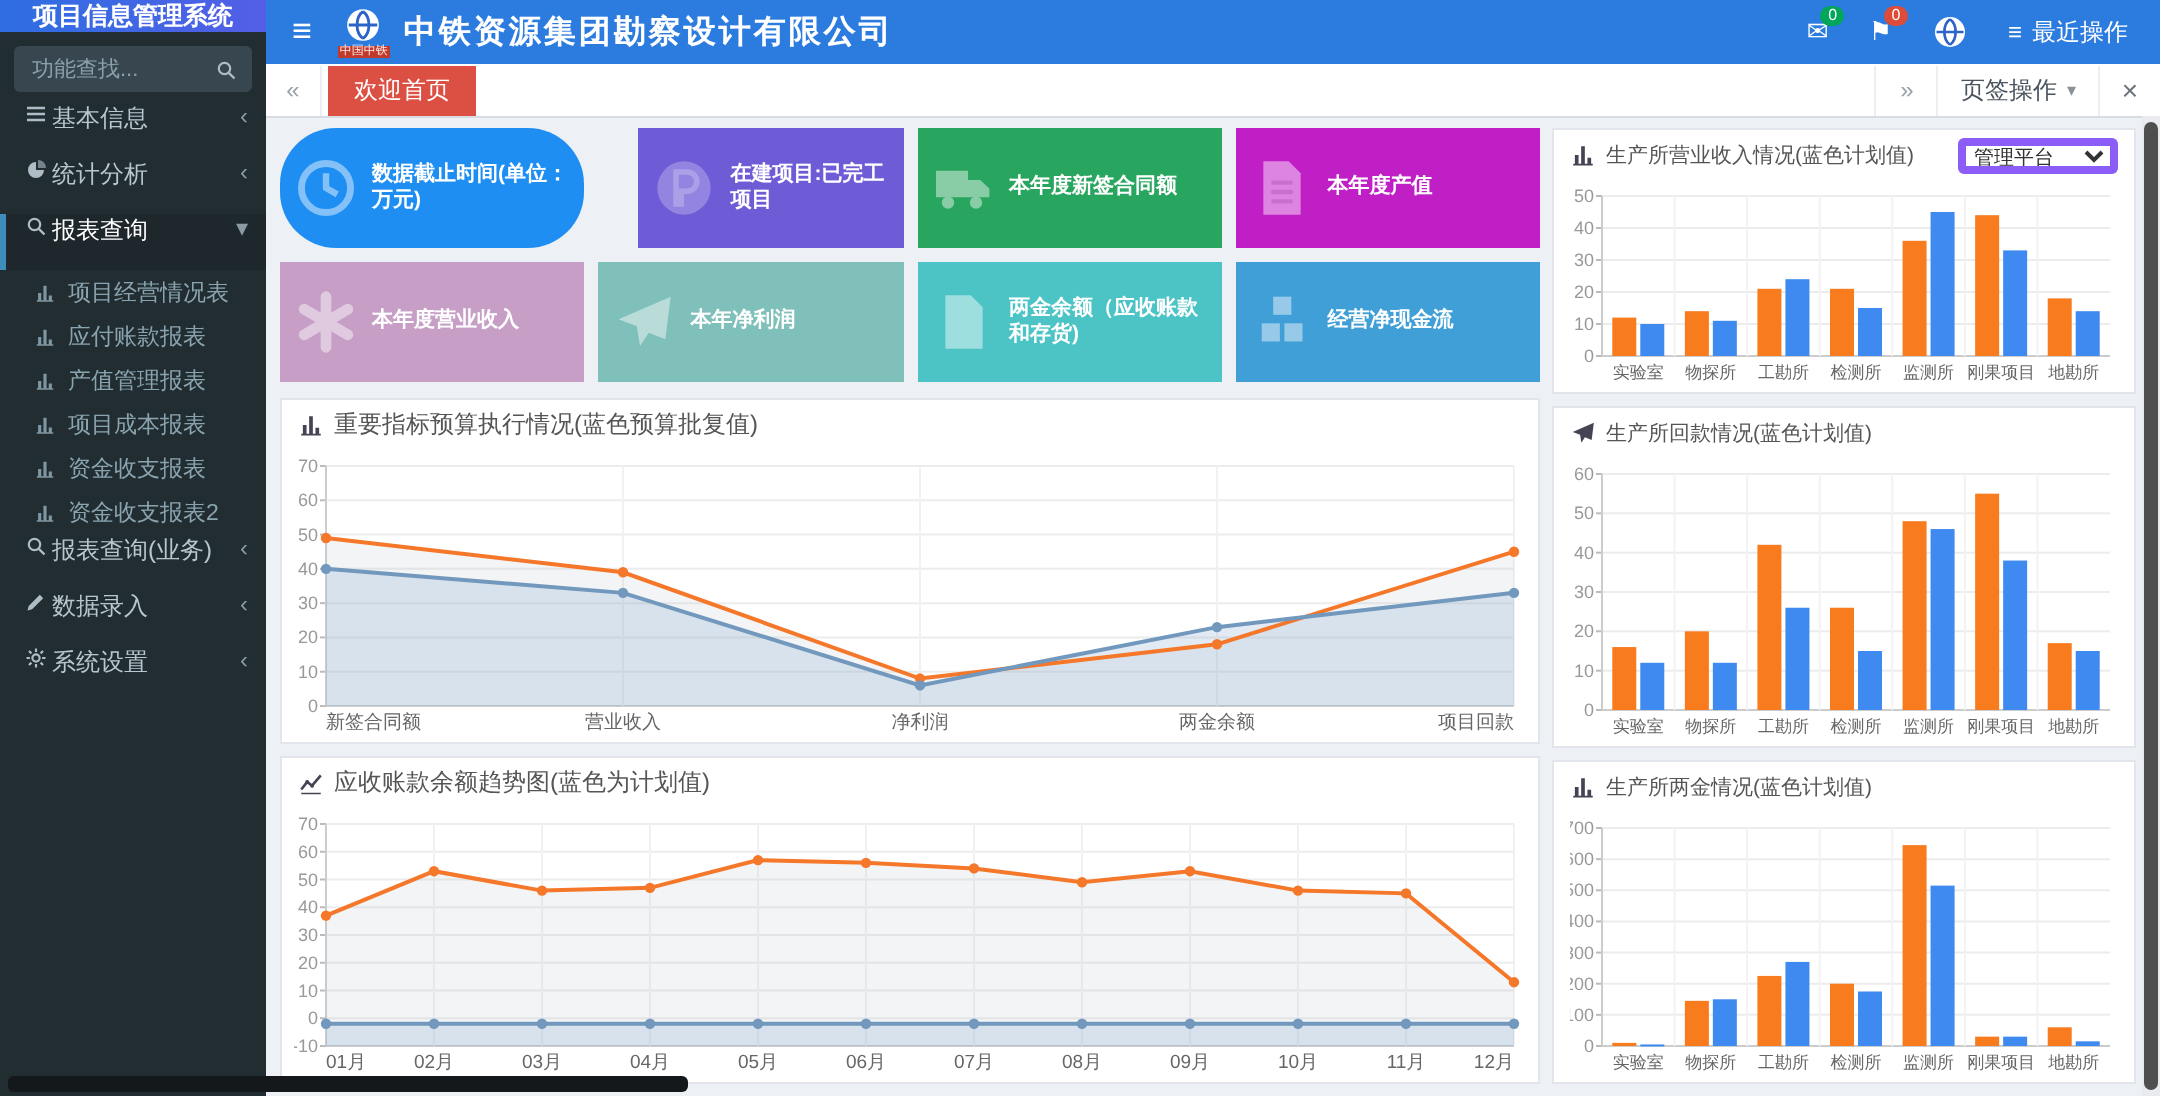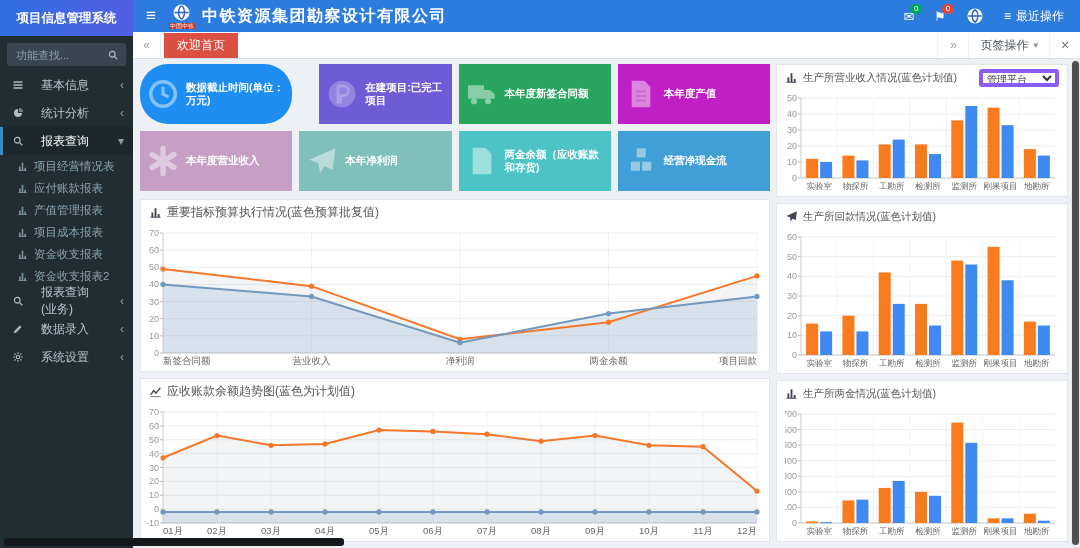--- a/index.html
+++ b/index.html
@@ -1,29 +1,29 @@
 <!DOCTYPE html>
 <html><head>
 <meta charset="utf-8">
 <style>
   html,body{margin:0;padding:0;}
   body{width:1080px;height:548px;position:relative;overflow:hidden;
        background:#edf0f4;font-family:"Liberation Sans","DejaVu Sans",sans-serif;
        -webkit-font-smoothing:antialiased;}
   
   .sidebar{position:absolute;left:0;top:0;width:133px;height:548px;background:#222d32;z-index:3;}
-  .sb-header{height:36px;background:linear-gradient(90deg,#2e6fe2,#535ee6);color:#fff;
+  .sb-header{height:16px;background:linear-gradient(90deg,#2e6fe2,#535ee6);color:#fff;
              font-size:12.5px;font-weight:bold;display:flex;align-items:center;justify-content:center;}
   .sb-search{margin:7px 7px 5px 7px;height:23px;background:#38474f;border-radius:3px;
              display:flex;align-items:center;padding:0 7px;gap:4px;}
   .sb-search input{flex:1;min-width:0;background:transparent;border:none;outline:none;
              color:#cfd8dc;font-size:11px;font-family:inherit;}
   .sb-search input::placeholder{color:#8aa0ab;}
   .menu{margin-top:4px;}
-  .m-parent{height:28px;display:flex;align-items:center;gap:17px;padding:0 9px;
+  .m-parent{height:28px;display:flex;gap:2px;padding:0 9px;
             color:#b8c7ce;font-size:12px;cursor:pointer;border-left:3px solid transparent;}
   .m-parent .chev{margin-left:auto;color:#8a9ba5;font-size:12px;}
   .m-parent.active{border-left-color:#3c8dbc;background:#1e282c;color:#fff;}
   .m-sub{height:22px;display:flex;align-items:center;gap:6px;padding:0 8px 0 17px;
          color:#8aa4af;font-size:11.5px;cursor:pointer;white-space:nowrap;}
   .micon{width:12px;height:12px;flex:0 0 auto;color:#aebdc5;}
   .m-sub .micon{width:11px;height:11px;color:#7f97a2;}
   
   .topbar{position:absolute;left:133px;top:0;right:0;height:32px;background:#2c7ce0;
           display:flex;align-items:center;color:#fff;z-index:2;}

